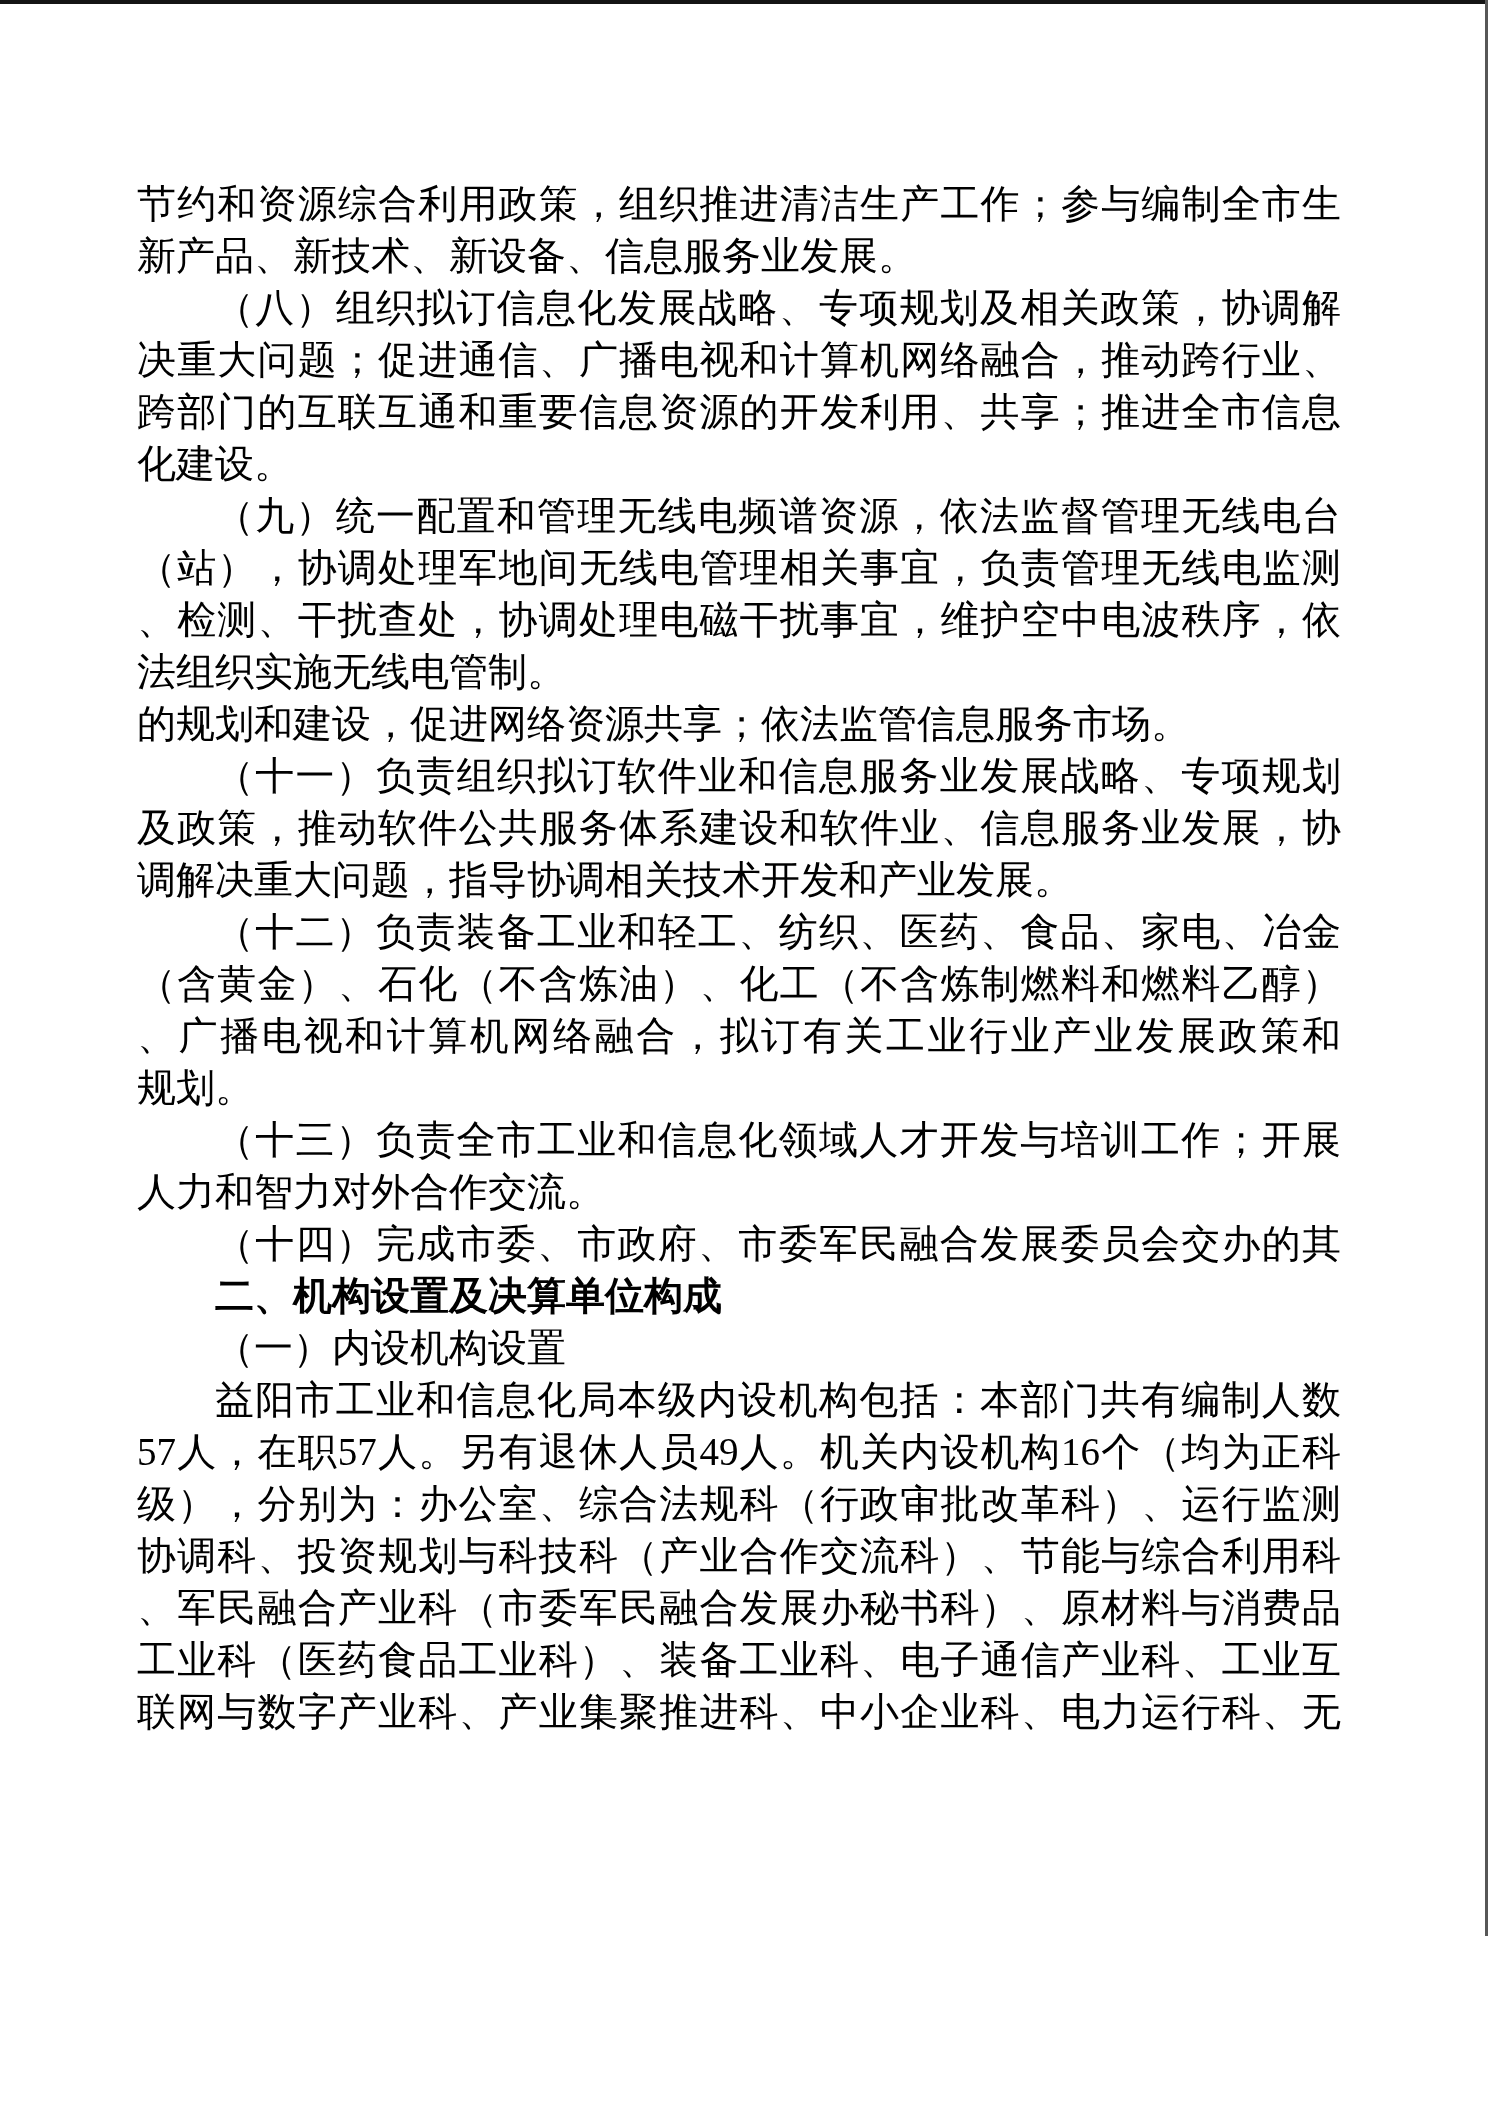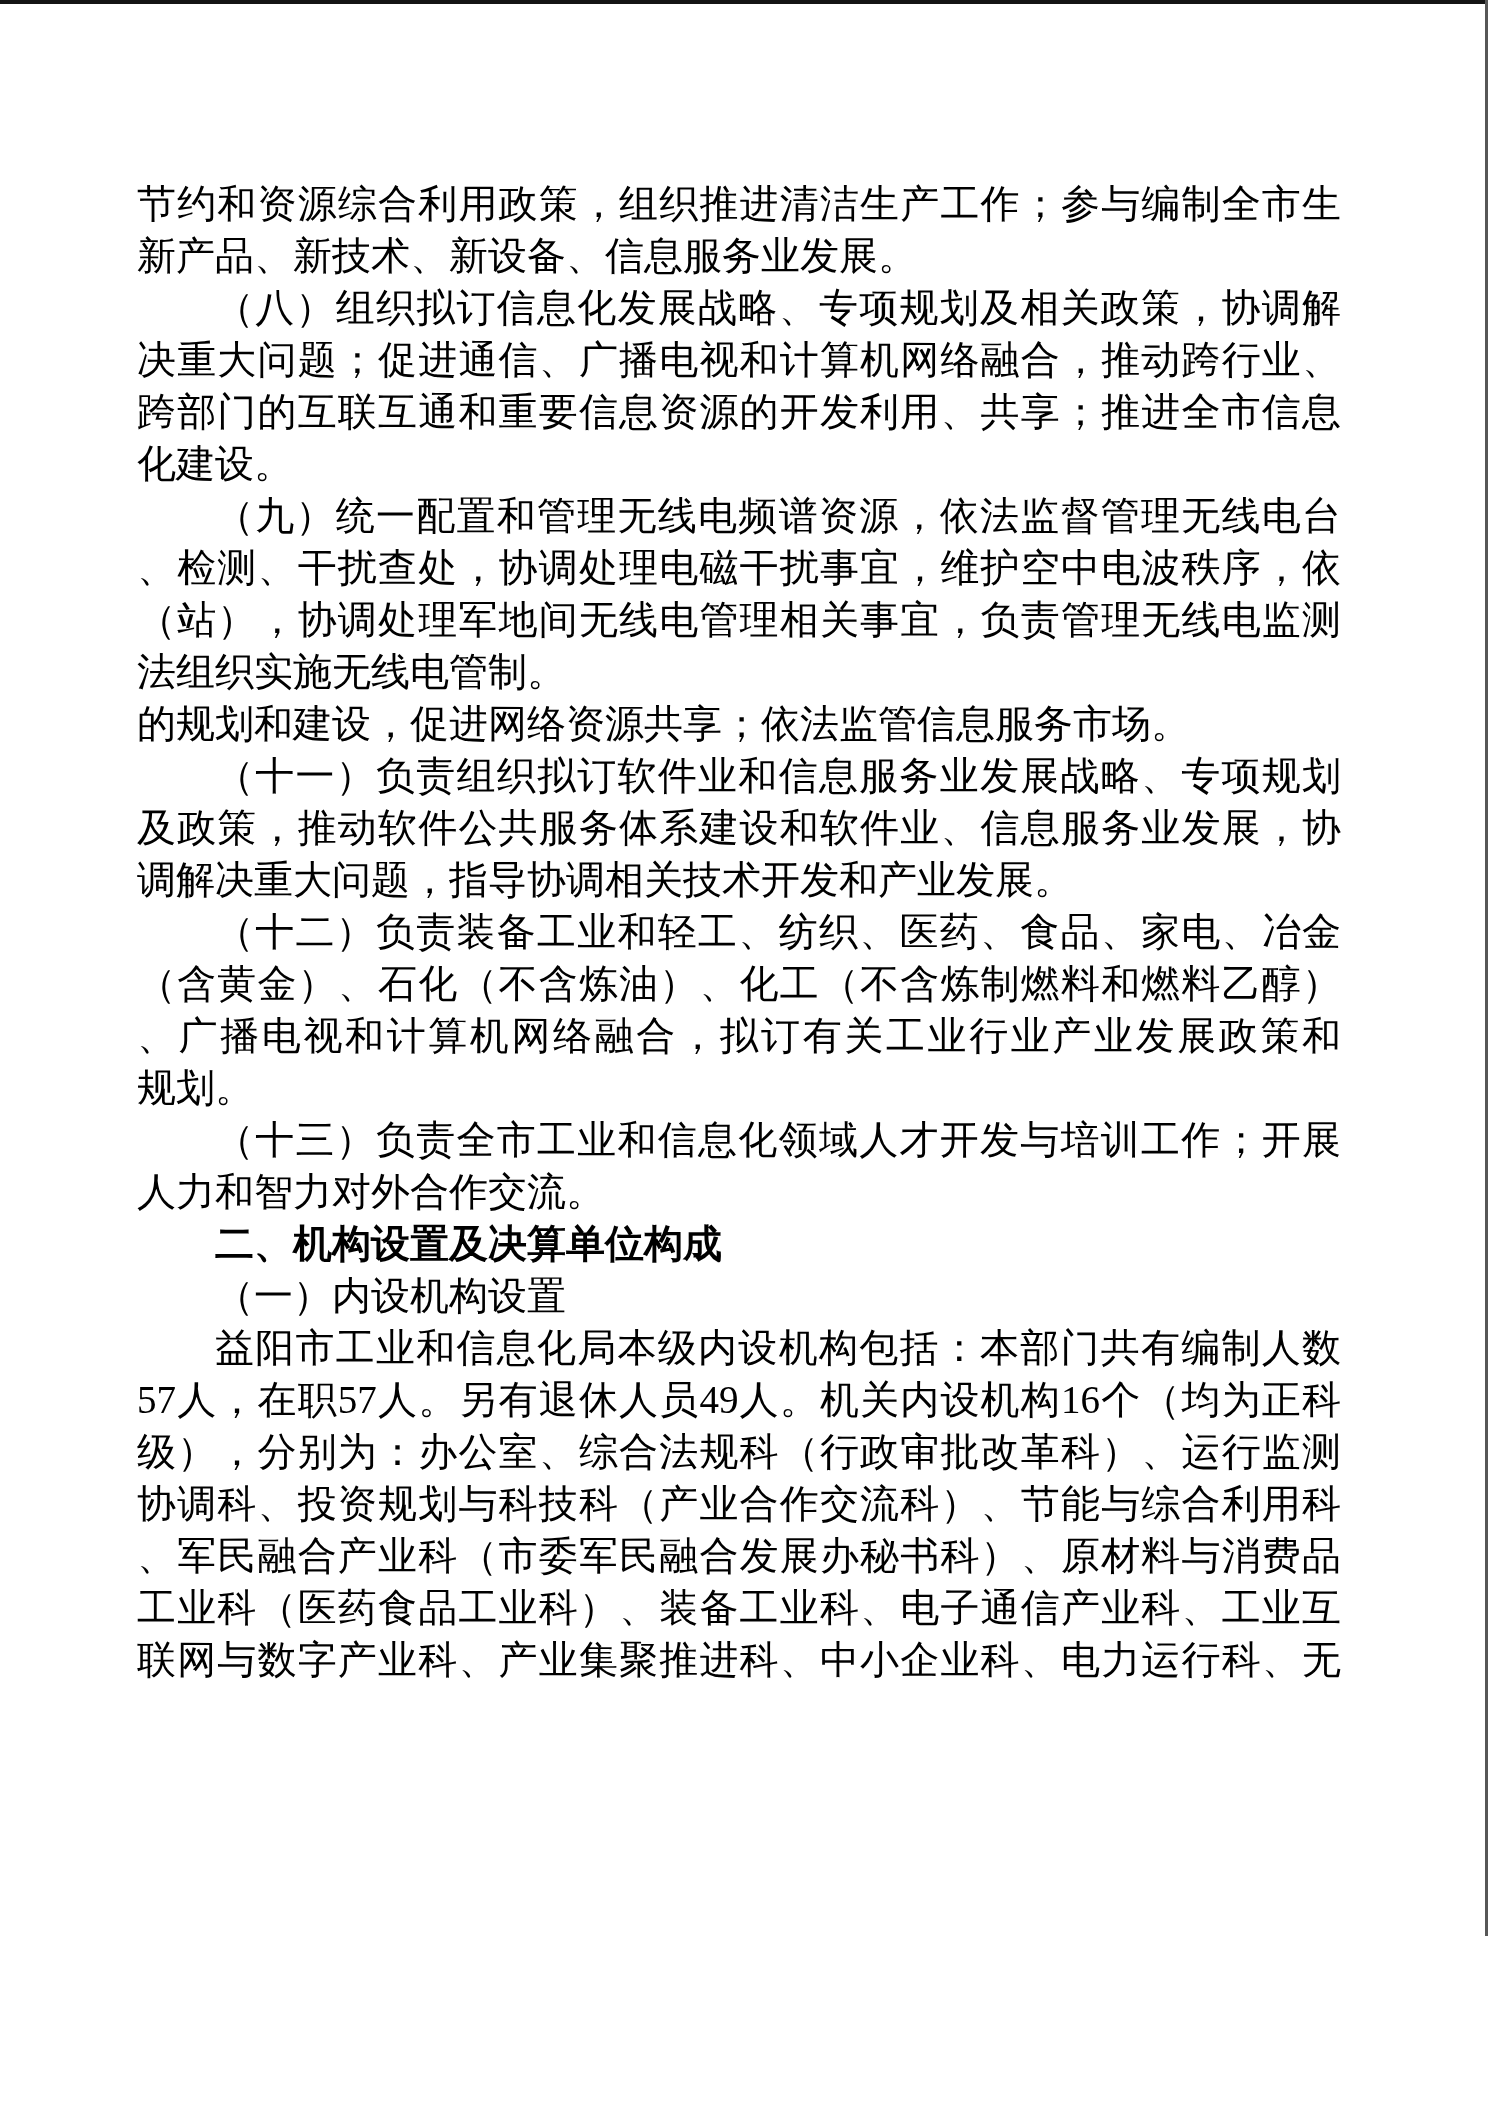--- a/index.html
+++ b/index.html
@@ -58,33 +58,34 @@
   <div class="top-edge"></div>
   <div class="right-edge"></div>
   <div class="text-block" id="text-block">
       <div class="line fill">节约和资源综合利用政策，组织推进清洁生产工作；参与编制全市生</div>
       <div class="line">新产品、新技术、新设备、信息服务业发展。</div>
       <div class="line fill indent">（八）组织拟订信息化发展战略、专项规划及相关政策，协调解</div>
       <div class="line fill">决重大问题；促进通信、广播电视和计算机网络融合，推动跨行业、</div>
       <div class="line fill">跨部门的互联互通和重要信息资源的开发利用、共享；推进全市信息</div>
       <div class="line">化建设。</div>
       <div class="line fill indent">（九）统一配置和管理无线电频谱资源，依法监督管理无线电台</div>
+      <div class="line fill">（站），协调处理军地间无线电管理相关事宜，负责管理无线电监测</div>
       <div class="line fill">、检测、干扰查处，协调处理电磁干扰事宜，维护空中电波秩序，依</div>
-      <div class="line fill">（站），协调处理军地间无线电管理相关事宜，负责管理无线电监测</div>
       <div class="line">法组织实施无线电管制。</div>
       <div class="line">的规划和建设，促进网络资源共享；依法监管信息服务市场。</div>
       <div class="line fill indent">（十一）负责组织拟订软件业和信息服务业发展战略、专项规划</div>
       <div class="line fill">及政策，推动软件公共服务体系建设和软件业、信息服务业发展，协</div>
       <div class="line">调解决重大问题，指导协调相关技术开发和产业发展。</div>
       <div class="line fill indent">（十二）负责装备工业和轻工、纺织、医药、食品、家电、冶金</div>
       <div class="line fill">（含黄金）、石化（不含炼油）、化工（不含炼制燃料和燃料乙醇）</div>
       <div class="line fill">、广播电视和计算机网络融合，拟订有关工业行业产业发展政策和</div>
       <div class="line">规划。</div>
       <div class="line fill indent">（十三）负责全市工业和信息化领域人才开发与培训工作；开展</div>
       <div class="line">人力和智力对外合作交流。</div>
+      <div class="line fill indent">（十四）完成市委、市政府、市委军民融合发展委员会交办的其</div>
       <div class="line indent bold">二、机构设置及决算单位构成</div>
       <div class="line indent">（一）内设机构设置</div>
       <div class="line fill indent">益阳市工业和信息化局本级内设机构包括：本部门共有编制人数</div>
       <div class="line fill">57人，在职57人。另有退休人员49人。机关内设机构16个（均为正科</div>
       <div class="line fill">级），分别为：办公室、综合法规科（行政审批改革科）、运行监测</div>
       <div class="line fill">协调科、投资规划与科技科（产业合作交流科）、节能与综合利用科</div>
       <div class="line fill">、军民融合产业科（市委军民融合发展办秘书科）、原材料与消费品</div>
       <div class="line fill">工业科（医药食品工业科）、装备工业科、电子通信产业科、工业互</div>
       <div class="line fill">联网与数字产业科、产业集聚推进科、中小企业科、电力运行科、无</div>
     </div>

